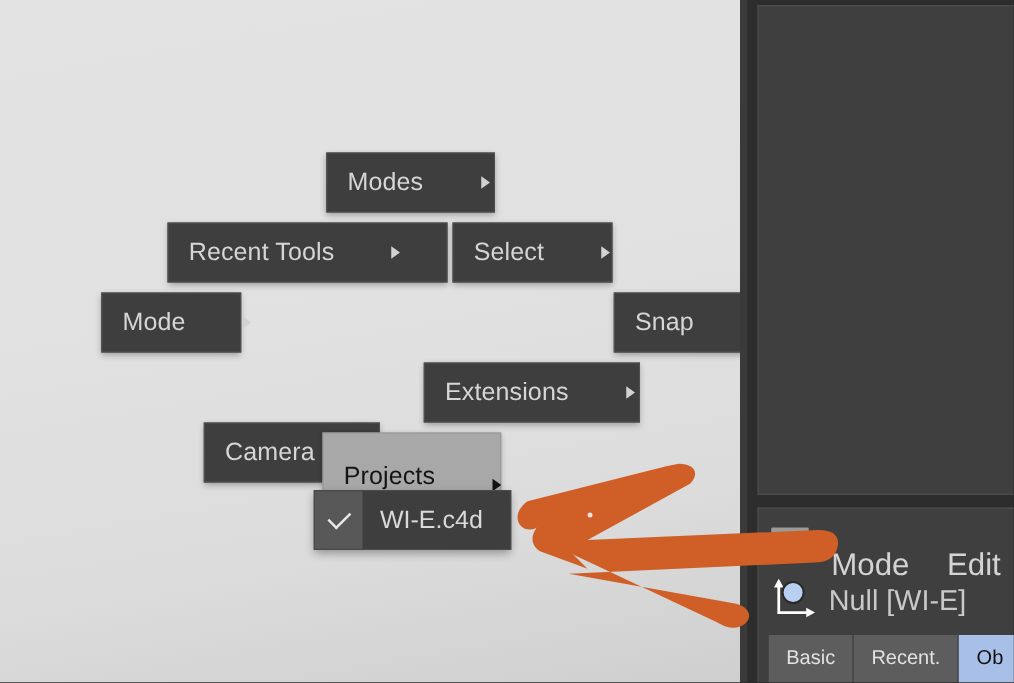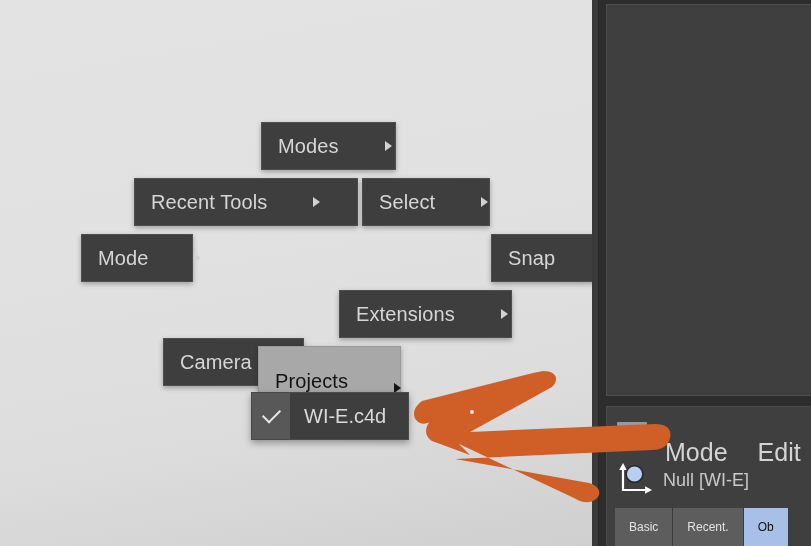--- a/index.html
+++ b/index.html
@@ -177,37 +177,37 @@
     cursor: default;
   }
   #null-icon {
     position: relative;
     width: 36px; height: 34px;
     flex: 0 0 auto;
     margin-right: 10px;
   }
   .obj-name {
     color: #c9c9c9;
-    font-size: 18px;
+    font-size: 23px;
     white-space: nowrap;
   }
 
   
   #attr-tabs {
     position: absolute;
     left: 8px; bottom: 0;
     right: 0;
     height: 38px;
     display: flex;
     align-items: stretch;
   }
   .attr-tab {
     background: #5d5d5d;
     color: #e2e2e2;
-    font-size: 12px;
+    font-size: 16px;
     display: flex;
     align-items: center;
     justify-content: center;
     padding: 4px 14px;
     border-right: 1px solid #3b3b3b;
     white-space: nowrap;
     cursor: pointer;
     box-sizing: border-box;
   }
   .attr-tab.active {

